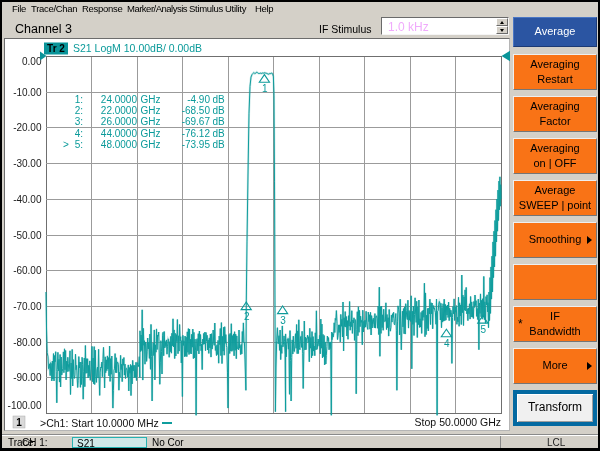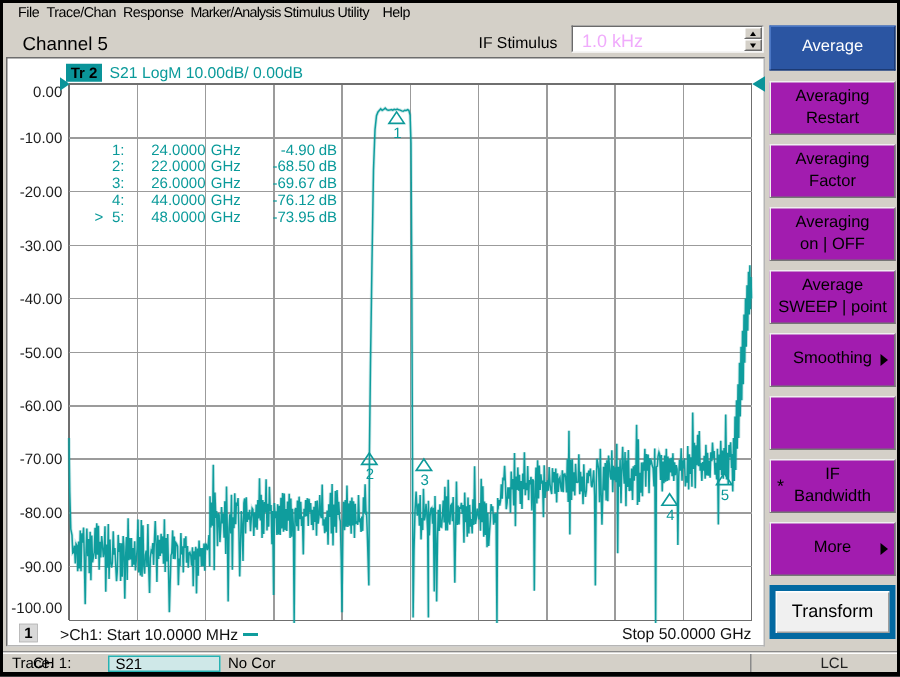--- a/index.html
+++ b/index.html
@@ -1,36 +1,36 @@
 <!DOCTYPE html>
 <html><head><meta charset="utf-8"><style>
   html,body{margin:0;padding:0;width:600px;height:451px;background:#000;overflow:hidden}
   *{box-sizing:border-box;font-family:"Liberation Sans",sans-serif}
   .abs{position:absolute}
   #win{position:absolute;left:2px;top:2px;width:596px;height:446px;background:#d4d0c8}
   .menu{position:absolute;top:3px;font-size:9.5px;letter-spacing:-0.3px;color:#000}
-  .btn{position:absolute;left:513px;width:84px;background:#a21caf;border:1px solid;border-color:#efefef #757575 #757575 #efefef;color:#000;
+  .btn{position:absolute;left:513px;width:84px;background:#f97316;border:1px solid;border-color:#efefef #757575 #757575 #efefef;color:#000;
        font-size:11px;text-align:center;display:flex;flex-direction:column;justify-content:center;line-height:15.5px}
   .arrow{position:absolute;right:4px;top:50%;margin-top:-4px;width:0;height:0;border-left:5px solid #000;border-top:4px solid transparent;border-bottom:4px solid transparent}
   .ax{font-size:10px;fill:#1c1c1c}
   .tl{font-size:10px;fill:#0a9a9a}
   .sb{position:absolute;top:437px;font-size:10px;color:#000}
 </style></head>
 <body>
 <div id="win"></div>
 
 <span class="menu" style="left:12px">File</span>
 <span class="menu" style="left:31px">Trace/Chan</span>
 <span class="menu" style="left:82px">Response</span>
 <span class="menu" style="left:127px;letter-spacing:-0.5px">Marker/Analysis</span>
 <span class="menu" style="left:189px">Stimulus</span>
 <span class="menu" style="left:225px">Utility</span>
 <span class="menu" style="left:255px">Help</span>
 
-<div class="abs" style="left:15px;top:21.5px;font-size:12.5px;color:#000">Channel 5</div>
+<div class="abs" style="left:15px;top:21.5px;font-size:12.5px;color:#000">Channel 3</div>
 <div class="abs" style="left:319px;top:22.5px;font-size:10.5px;color:#000">IF Stimulus</div>
 <div class="abs" style="left:381px;top:17px;width:128px;height:18px;background:#fff;border:1px solid;border-color:#6a6a6a #f5f5f5 #f5f5f5 #6a6a6a"></div>
 <div class="abs" style="left:388px;top:20px;font-size:12px;color:#f0abfc">1.0 kHz</div>
 <div class="abs" style="left:496px;top:18px;width:12px;height:8px;background:#d4d0c8;border:1px solid;border-color:#fff #6a6a6a #6a6a6a #fff"></div>
 <div class="abs" style="left:496px;top:26px;width:12px;height:8px;background:#d4d0c8;border:1px solid;border-color:#fff #6a6a6a #6a6a6a #fff"></div>
 <div class="abs" style="left:500px;top:20.5px;width:0;height:0;border-bottom:3px solid #000;border-left:2.5px solid transparent;border-right:2.5px solid transparent"></div>
 <div class="abs" style="left:500px;top:28.5px;width:0;height:0;border-top:3px solid #000;border-left:2.5px solid transparent;border-right:2.5px solid transparent"></div>
 
 <div class="abs" style="left:4px;top:38px;width:506px;height:393px;background:#fff;border:1px solid;border-color:#6d6d6d #b5b5b5 #b5b5b5 #6d6d6d"></div>
 <svg class="abs" style="left:4px;top:38px" width="506" height="393" viewBox="4 38 506 393">

